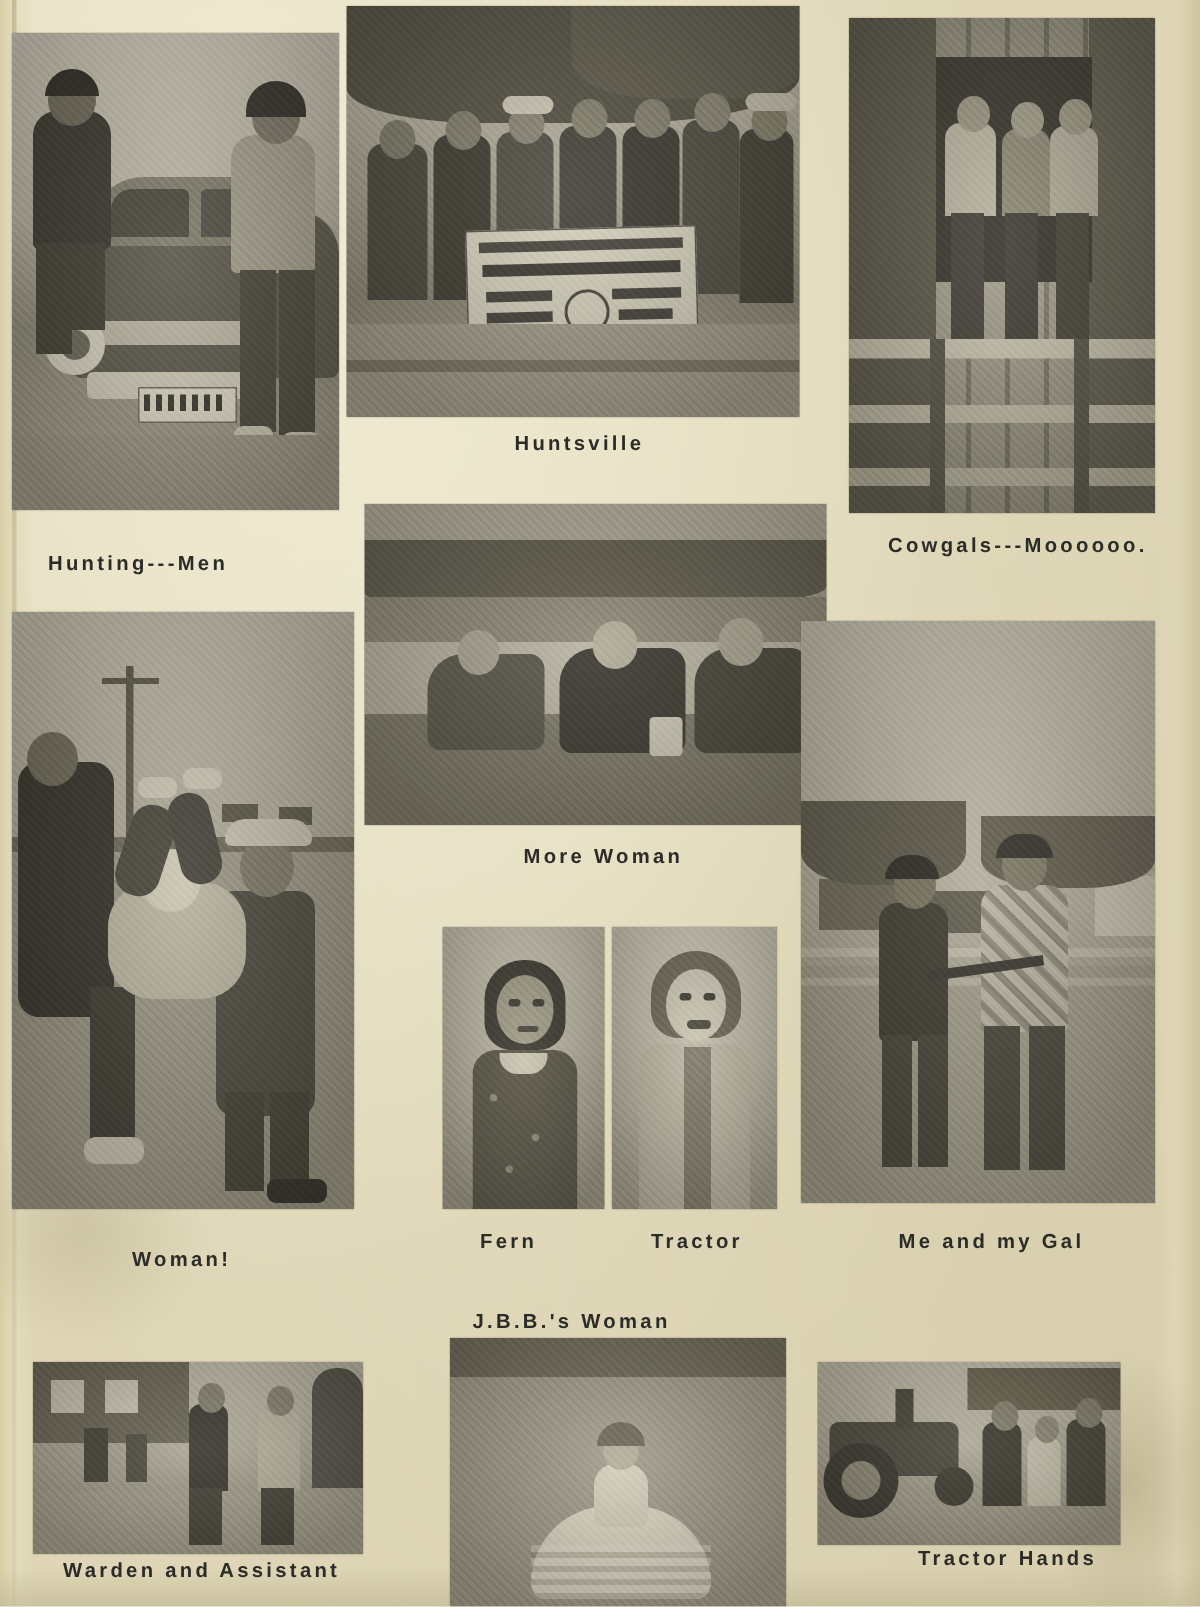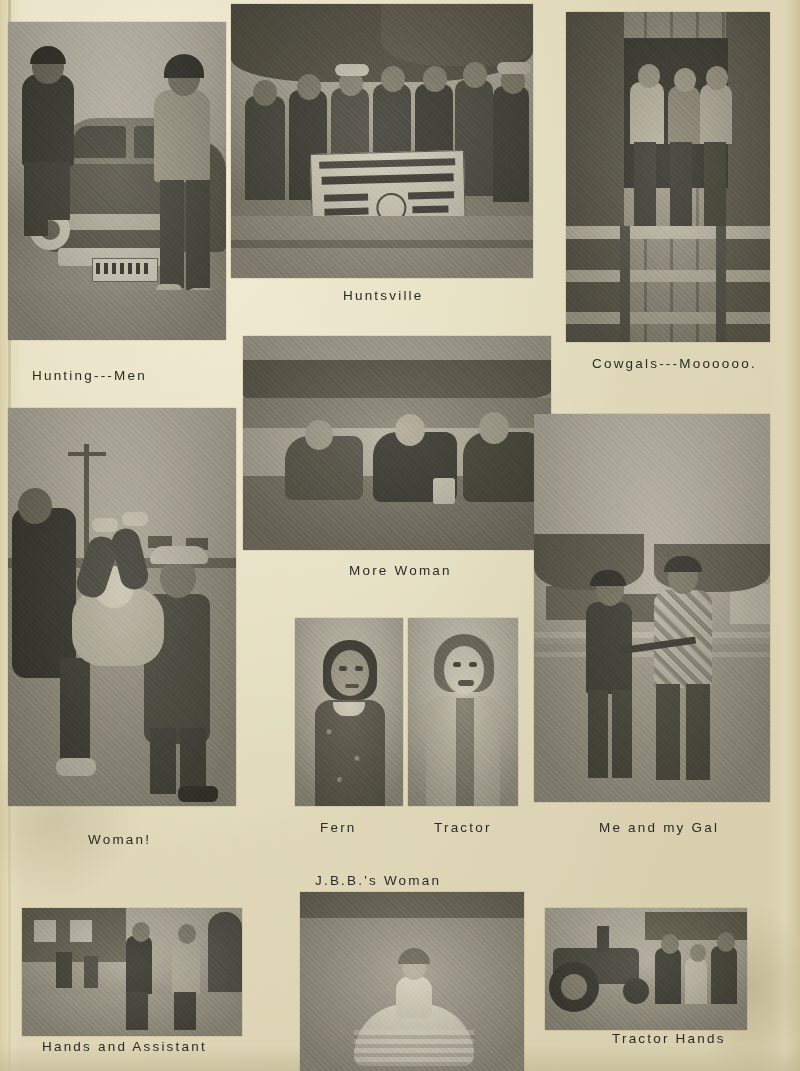--- a/index.html
+++ b/index.html
@@ -73,21 +73,21 @@
   .photo .sky {
     position: absolute; left: 0; top: 0; width: 100%; height: 100%;
   }
   .cap {
     position: absolute;
     color: #2b2b28;
     font-size: 13.5px;
     letter-spacing: 2.2px;
     font-family: "Liberation Sans", sans-serif;
     white-space: nowrap;
-    font-weight: 400;
+    font-weight: 700;
     text-align: right;
   }
 
   
   .grain {
     position: absolute; left:0; top:0; width:100%; height:100%;
     background-image:
       repeating-linear-gradient(45deg, rgba(255,255,255,0.045) 0 2px, rgba(0,0,0,0.035) 2px 4px);
     mix-blend-mode: overlay;
   }
@@ -354,21 +354,21 @@
     <div class="head" style="left:110px; top:14px; width:18px; height:20px; background:#837f6d;"></div>
     <div class="figlt" style="left:150px; top:30px; width:28px; height:56px; background:#b7b29f; border-radius:8px 8px 0 0;"></div>
     <div class="head" style="left:156px; top:16px; width:18px; height:20px; background:#858170;"></div>
     <div class="figdk" style="left:104px; top:84px; width:22px; height:38px; background:#46433a;"></div>
     <div class="figdk" style="left:152px; top:84px; width:22px; height:38px; background:#46433a;"></div>
     <div class="figdk" style="left:34px; top:44px; width:16px; height:36px; background:#46433a;"></div>
     <div class="figdk" style="left:62px; top:48px; width:14px; height:32px; background:#514e44;"></div>
     <div class="vig"></div>
       <div class="grain"></div>
   </div>
-  <div class="cap" style="left:42px; top:1039px;">Hands and Assistant</div>
+  <div class="cap" style="left:42px; top:1039px;">Warden and Assistant</div>
 
   <div class="photo" style="left:300px; top:892px; width:224px; height:179px; background:#a6a18f;">
     <div class="sky" style="background:linear-gradient(180deg,#b9b4a3 0%, #a8a392 40%, #9a9584 100%);"></div>
     <div class="figdk" style="left:0; top:0; width:224px; height:28px; background:#6f6b5b;"></div>
     <div class="figlt" style="left:0; top:26px; width:224px; height:153px; background:#a29d8c;"></div>
 
     <div class="figlt" style="left:54px; top:112px; width:120px; height:62px; background:#dcd7c4; border-radius:60px 60px 12px 12px;"></div>
     <div style="position:absolute; left:54px; top:138px; width:120px; height:36px;
          background:repeating-linear-gradient(0deg, rgba(120,114,96,0.25) 0 4px, rgba(235,230,214,0.4) 4px 9px); border-radius:0 0 12px 12px;"></div>
     <div class="figlt" style="left:96px; top:84px; width:36px; height:42px; background:#d4cfbc; border-radius:14px 14px 6px 6px;"></div>

